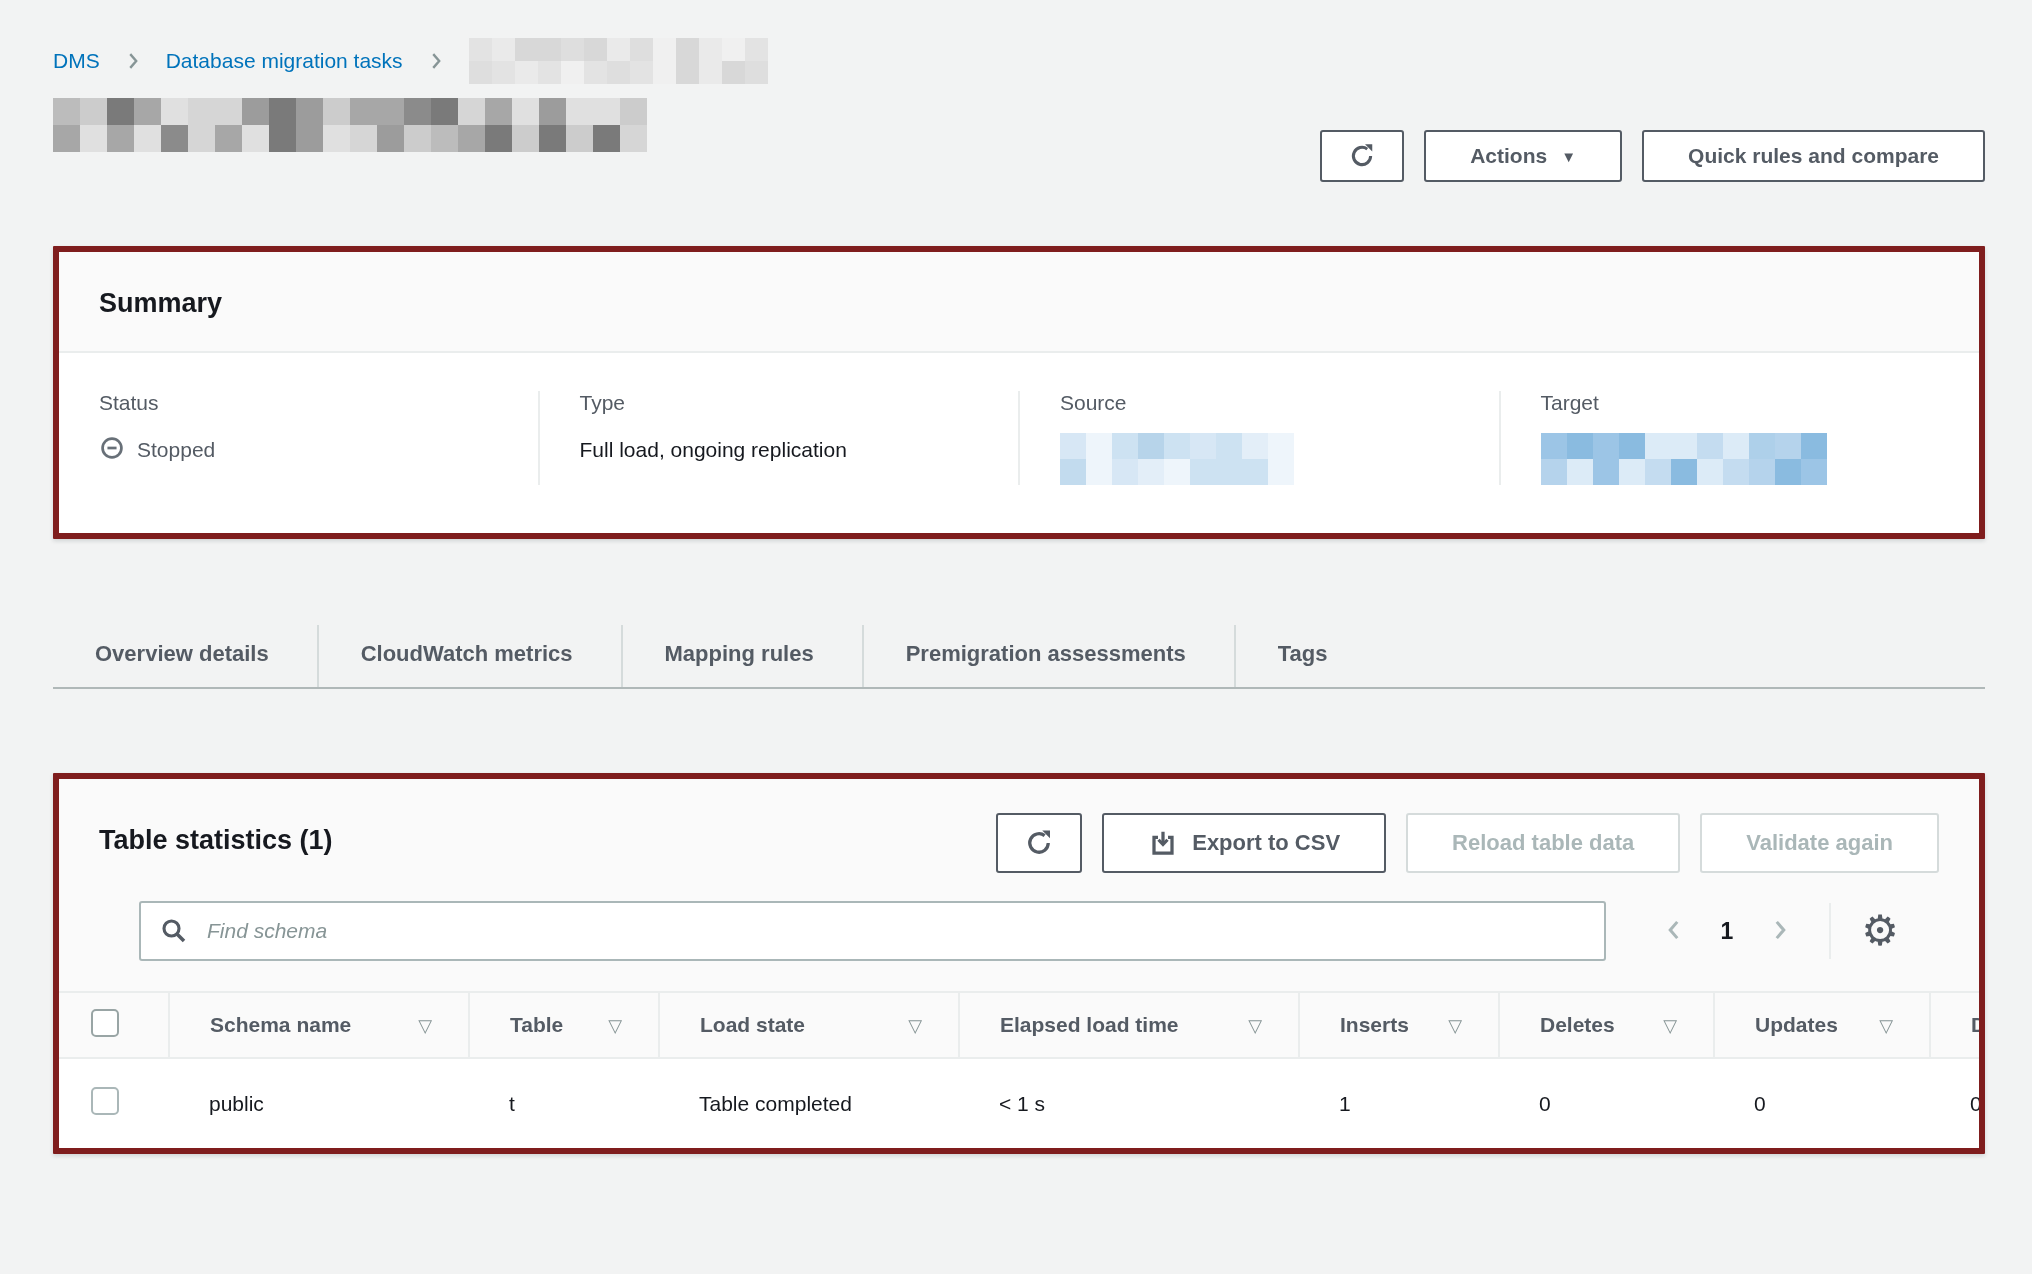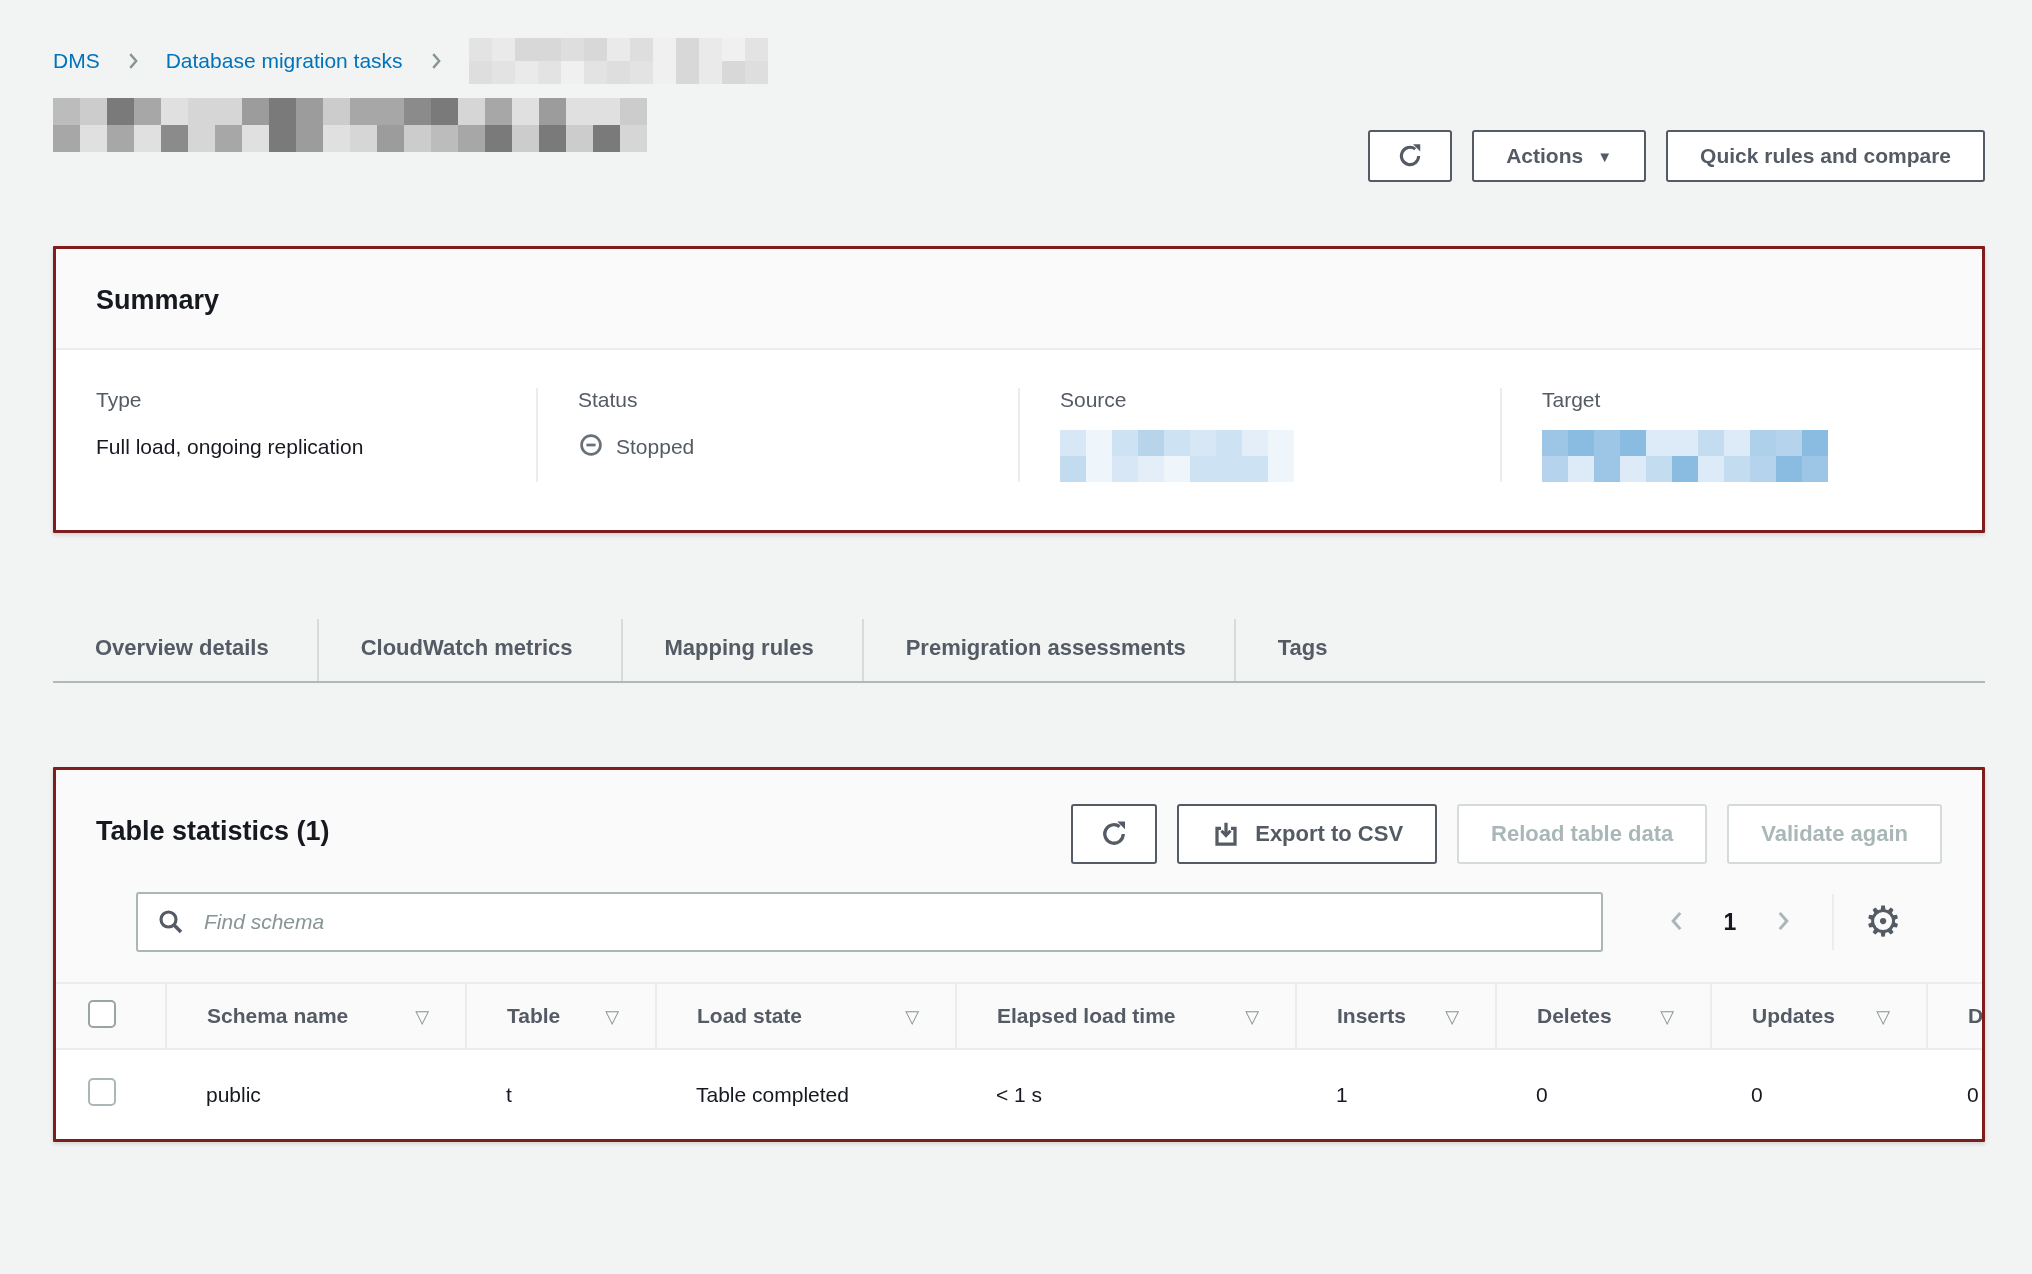--- a/index.html
+++ b/index.html
@@ -21,33 +21,33 @@
   
   .mosaic { display:grid; line-height:0; }
   .mosaic i { display:block; }
 
   
   .title-row { display:flex; justify-content:space-between; align-items:flex-start; margin-top:14px; }
   .title-actions { display:flex; gap:20px; margin-top:32px; }
 
   .btn {
     display:inline-flex; align-items:center; justify-content:center; gap:14px;
-    height:52px; padding:0 32px; background:#fff;
+    height:52px; padding:0 44px; background:#fff;
     border:2px solid #545b64; border-radius:3px;
     color:#545b64; font-weight:700; font-size:21px;
     font-family:inherit; cursor:pointer; white-space:nowrap;
   }
   .btn.icon-only { padding:0 26px; }
   .btn.disabled { border-color:#d5dbdb; color:#aab7b8; cursor:default; }
   .btn .caret { font-size:15px; line-height:1; }
   .btn svg { display:block; }
 
   
   .card {
-    background:#fff; border:3px solid #7f1d1d; border-radius:1px;
+    background:#fff; border:6px solid #7f1d1d; border-radius:1px;
     box-shadow:0 2px 4px rgba(0,28,36,0.14);
   }
   .summary-card { margin-top:64px; }
   .card-header {
     background:#fafafa; border-bottom:2px solid #eaeded;
     padding:36px 40px 32px;
   }
   .card-header h2 { font-size:27px; font-weight:700; color:#16191f; }
   .summary-body { display:flex; padding:38px 0 48px; }
   .summary-field { flex:1 1 0; padding:0 40px; }
@@ -225,34 +225,34 @@
         </button>
       </div>
     </div>
 
     <section class="card summary-card">
       <div class="card-header">
         <h2>Summary</h2>
       </div>
       <div class="summary-body">
         <div class="summary-field">
-          <div class="field-label">Type</div>
-          <div class="field-value">Full load, ongoing replication</div>
-        </div>
-        <div class="summary-field">
           <div class="field-label">Status</div>
           <div class="field-value status">
             <span>
               <svg width="26" height="26" viewBox="0 0 24 24">
                   <circle cx="12" cy="12" r="8.7" fill="none" stroke="#687078" stroke-width="2.5"></circle>
                   <line x1="7.8" y1="12" x2="16.2" y2="12" stroke="#687078" stroke-width="2.5"></line>
                 </svg>
             </span>
             <span>Stopped</span>
           </div>
+        </div>
+        <div class="summary-field">
+          <div class="field-label">Type</div>
+          <div class="field-value">Full load, ongoing replication</div>
         </div>
         <div class="summary-field">
           <div class="field-label">Source</div>
           <div class="field-value">
             <span class="mosaic" style="grid-template-columns: repeat(9, 26px); grid-auto-rows: 26px;">
                 <i style="background: rgb(215, 231, 245);"></i>
                 <i style="background: rgb(238, 245, 251);"></i>
                 <i style="background: rgb(205, 226, 242);"></i>
                 <i style="background: rgb(183, 212, 234);"></i>
                 <i style="background: rgb(205, 226, 242);"></i>

